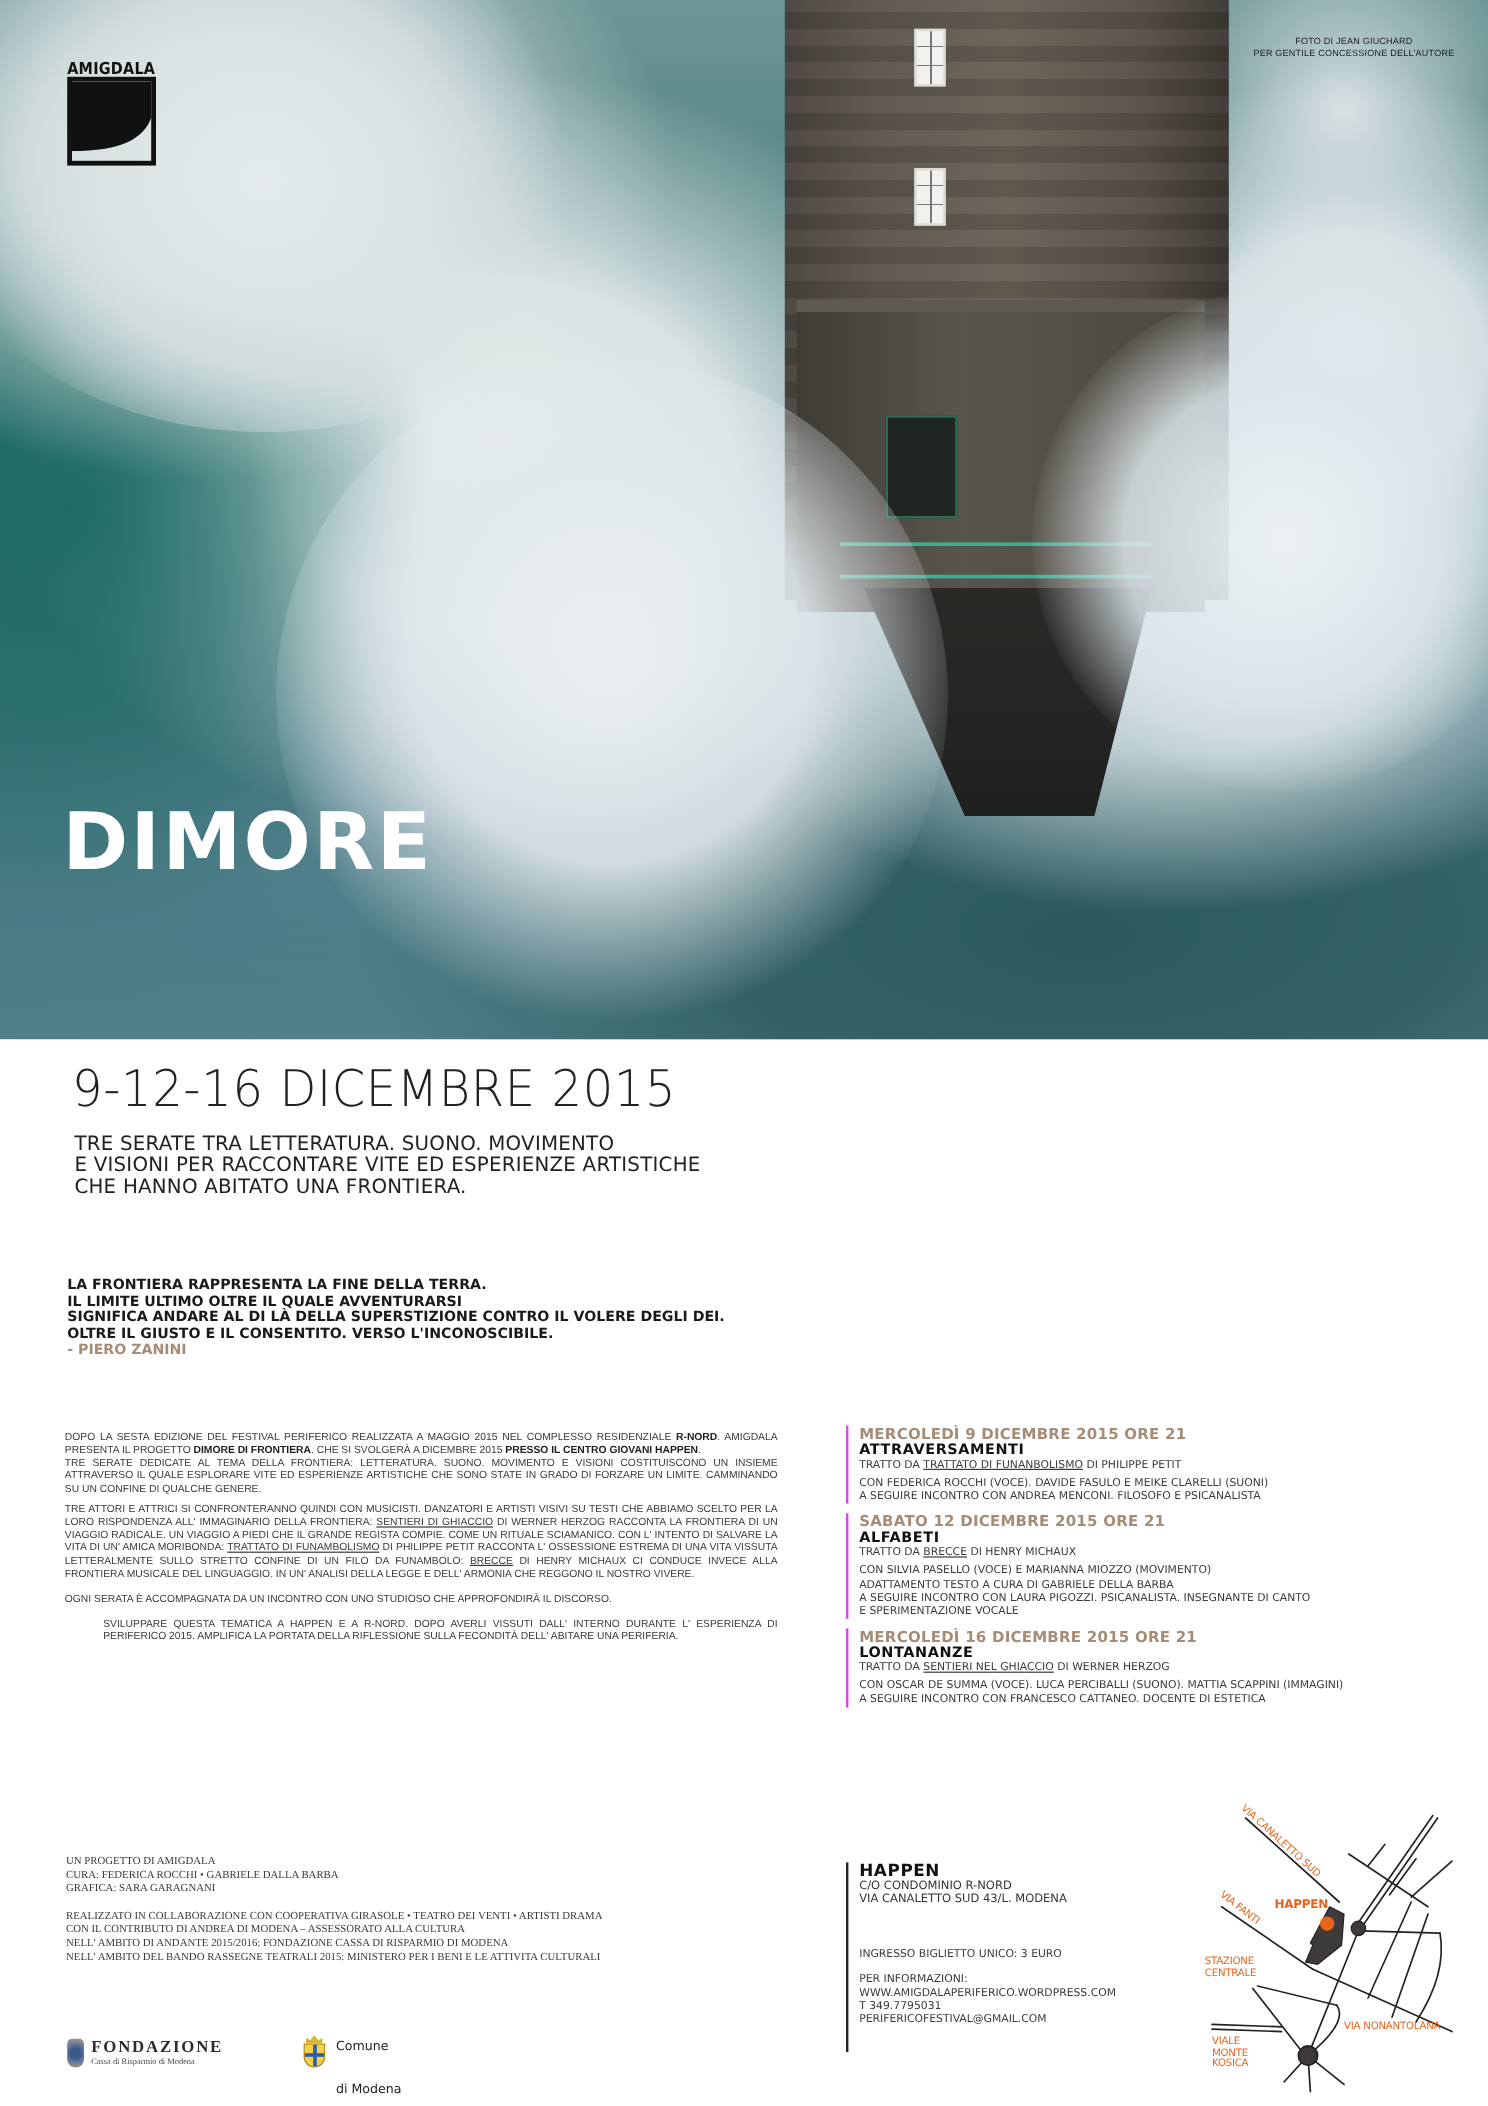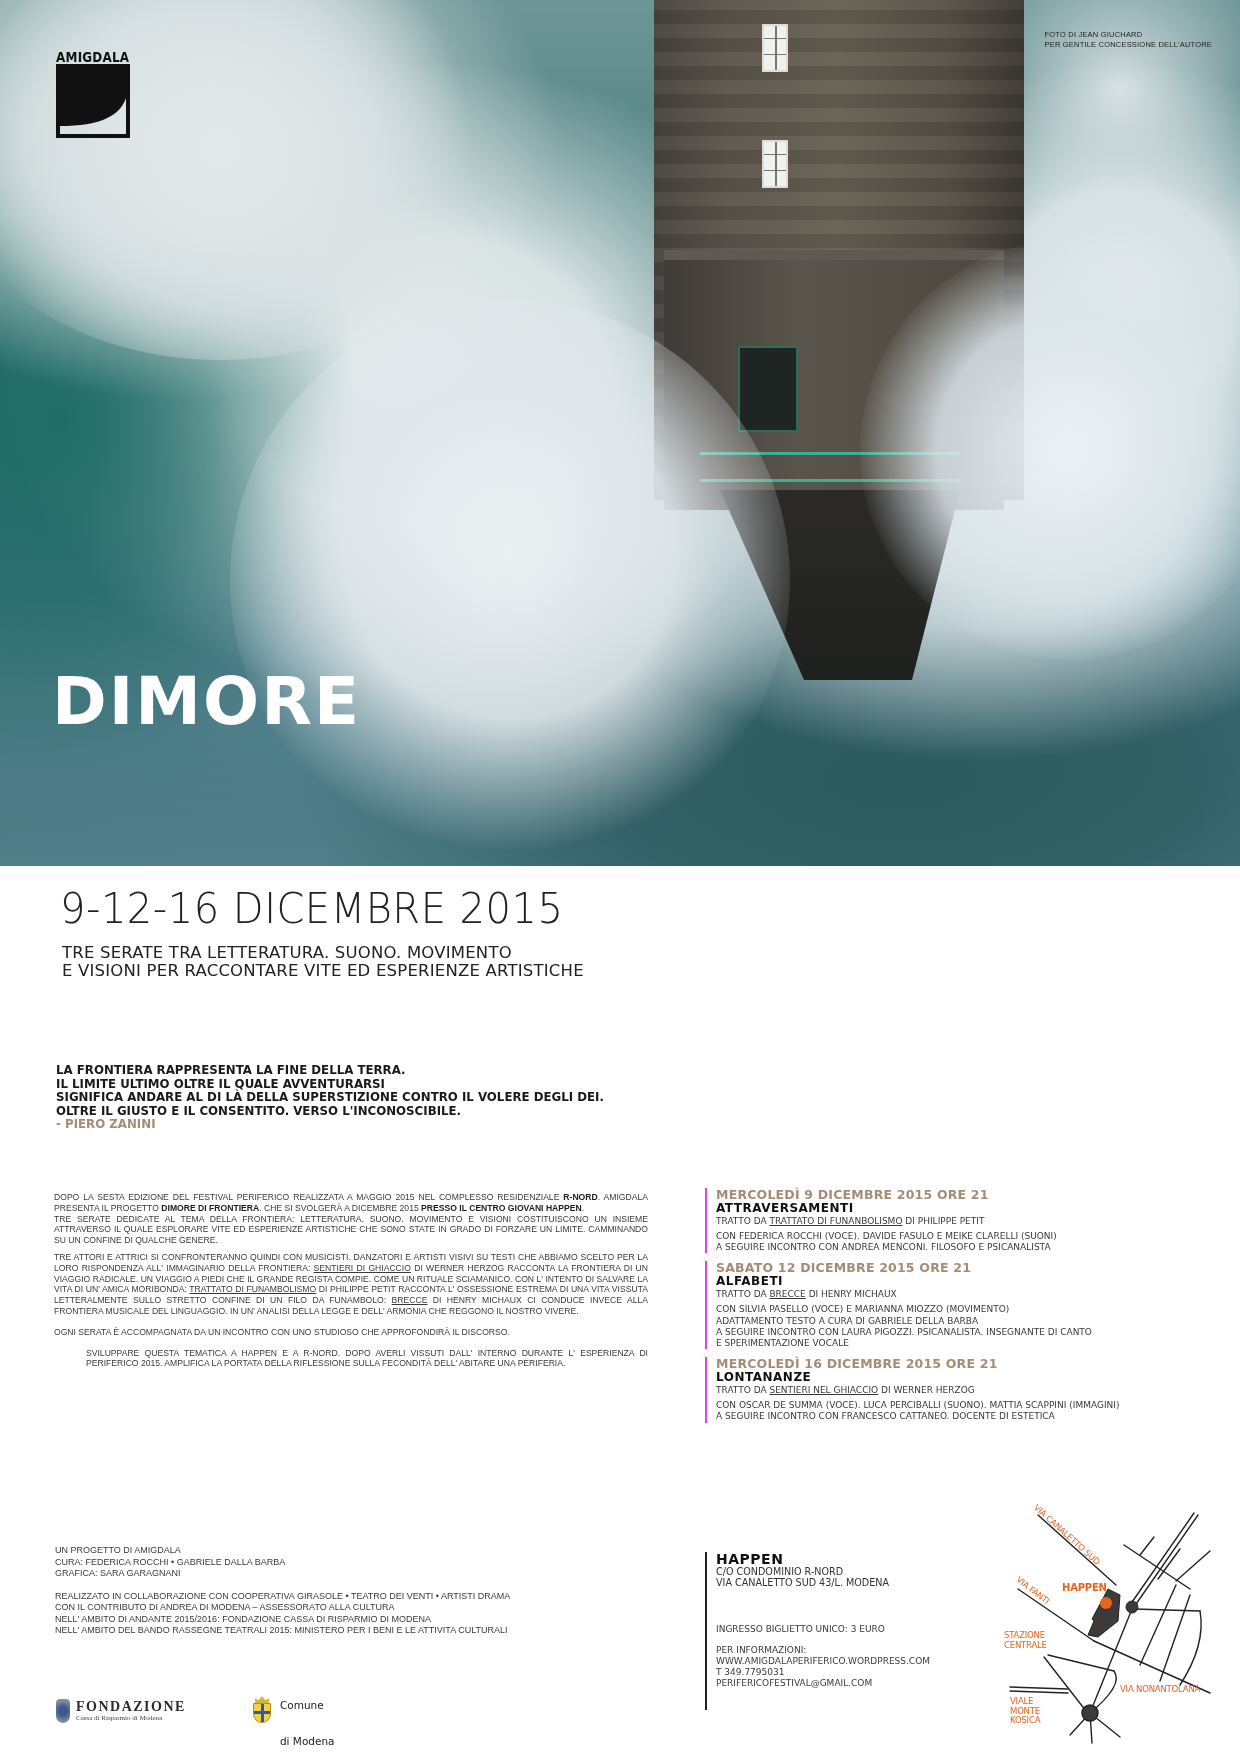--- a/index.html
+++ b/index.html
@@ -49,21 +49,21 @@
     background: radial-gradient(circle at 50% 50%, rgba(228,234,235,0.98) 0%, rgba(218,226,228,0.8) 45%, rgba(210,222,228,0) 72%); }
   .spray-4 { position: absolute; left: 950px; top: -40px; width: 340px; height: 260px; border-radius: 50%;
     background: radial-gradient(circle at 50% 50%, rgba(222,229,232,0.95) 0%, rgba(210,222,228,0) 70%); }
 
   .logo { position: absolute; left: 56px; top: 50px; width: 76px; }
   .logo-text { font-family: "DejaVu Sans", sans-serif; font-weight: bold; font-size: 12px; letter-spacing: 0.2px; color: #111; line-height: 12px; transform: scaleY(1.15); transform-origin: left top; }
   .logo-box { margin-top: 2px; width: 74px; height: 74px; border: 4px solid #111; position: relative; overflow: hidden; }
   .logo-box .fill { position: absolute; left: 0; top: 0; width: 100%; height: 100%; background: #111;
     clip-path: path('M0 0 L66 0 L66 30 C60 48 40 58 0 58 Z'); }
 
-  .credit { position: absolute; right: 28px; top: 30px; text-align: left; font-size: 7.5px; line-height: 10px; color: #222; letter-spacing: 0.2px; }
+  .credit { position: absolute; right: 28px; top: 30px; text-align: center; font-size: 7.5px; line-height: 10px; color: #222; letter-spacing: 0.2px; }
 
   .title { position: absolute; left: 52px; top: 660px; color: #ffffff; font-family: "DejaVu Sans", sans-serif; font-weight: bold;
     font-size: 66px; line-height: 84px; letter-spacing: 2px; }
 
   
   .dates { position: absolute; left: 60px; top: 884px; font-family: "DejaVu Sans", sans-serif; font-weight: 300; font-size: 40px; letter-spacing: 0.5px; color: #222; transform: scaleY(1.05); transform-origin: left top; }
   .subtitle { position: absolute; left: 62px; top: 944px; font-family: "DejaVu Sans", sans-serif; font-size: 16.5px; line-height: 18px; color: #222; letter-spacing: 0.2px; }
 
   .quote { position: absolute; left: 56px; top: 1064px; font-family: "DejaVu Sans", sans-serif; font-weight: bold; font-size: 11.8px; line-height: 13.5px; color: #1a1a1a; }
   .quote .author { color: #a58c77; }
@@ -73,21 +73,21 @@
   .body-text b { color: #1d1d1d; }
   .u { text-decoration: underline; }
 
   .events { position: absolute; left: 705px; top: 1188px; width: 520px; }
   .event { border-left: 2px solid #d946ef; padding-left: 9px; margin-bottom: 8px; font-family: "DejaVu Sans", sans-serif; }
   .event .when { font-weight: bold; font-size: 12.5px; line-height: 14px; color: #a58c77; letter-spacing: 0.2px; }
   .event .name { font-weight: bold; font-size: 12px; line-height: 13px; color: #111; letter-spacing: 0.5px; }
   .event .source { font-size: 9px; line-height: 12px; color: #3a3a3a; margin-bottom: 4px; }
   .event .line { font-size: 9px; line-height: 11.2px; color: #3a3a3a; }
 
-  .credits { position: absolute; left: 55px; top: 1545px; font-family: Liberation Sans, sans-serif; font-size: 9px; line-height: 11.5px; color: #3a3a3a; }
+  .credits { position: absolute; left: 55px; top: 1545px; font-family: Liberation Serif, serif; font-size: 9px; line-height: 11.5px; color: #3a3a3a; }
   .credits .gap { height: 11px; }
 
   .sponsors { position: absolute; left: 56px; top: 1675px; display: flex; align-items: center; gap: 64px; }
   .sponsor { display: flex; align-items: center; gap: 6px; }
   .crest-f { width: 14px; height: 24px; border-radius: 4px 4px 7px 7px; background: radial-gradient(circle, #3a5a88 30%, #6b7b9e 60%, #b79f6f 100%); }
   .fond-name { font-family: "Liberation Serif", serif; font-weight: bold; font-size: 14px; letter-spacing: 1.5px; color: #2c2c2c; line-height: 14px; }
   .fond-sub { font-family: "Liberation Serif", serif; font-size: 7px; color: #444; line-height: 9px; }
   .crest-c { width: 24px; height: 34px; position: relative; }
   .crest-c .shield { position: absolute; left: 3px; top: 9px; width: 18px; height: 20px; background: #f2d04a; border-radius: 0 0 9px 9px; border: 1px solid #b38f1c; }
   .crest-c .shield::before { content: ""; position: absolute; left: 7px; top: 0; width: 3px; height: 100%; background: #2a5caa; }
@@ -134,20 +134,21 @@
 
   <div class="title">
     <div>DIMORE</div>
   </div>
 </div>
 
 <div class="dates">9-12-16 DICEMBRE 2015</div>
 <div class="subtitle">
   <div>TRE SERATE TRA LETTERATURA. SUONO. MOVIMENTO</div>
   <div>E VISIONI PER RACCONTARE VITE ED ESPERIENZE ARTISTICHE</div>
+  <div>CHE HANNO ABITATO UNA FRONTIERA.</div>
 </div>
 
 <div class="quote">
   <div>LA FRONTIERA RAPPRESENTA LA FINE DELLA TERRA.</div>
   <div>IL LIMITE ULTIMO OLTRE IL QUALE AVVENTURARSI</div>
   <div>SIGNIFICA ANDARE AL DI LÀ DELLA SUPERSTIZIONE CONTRO IL VOLERE DEGLI DEI.</div>
   <div>OLTRE IL GIUSTO E IL CONSENTITO. VERSO L'INCONOSCIBILE.</div>
   <div class="author">- PIERO ZANINI</div>
 </div>
 

